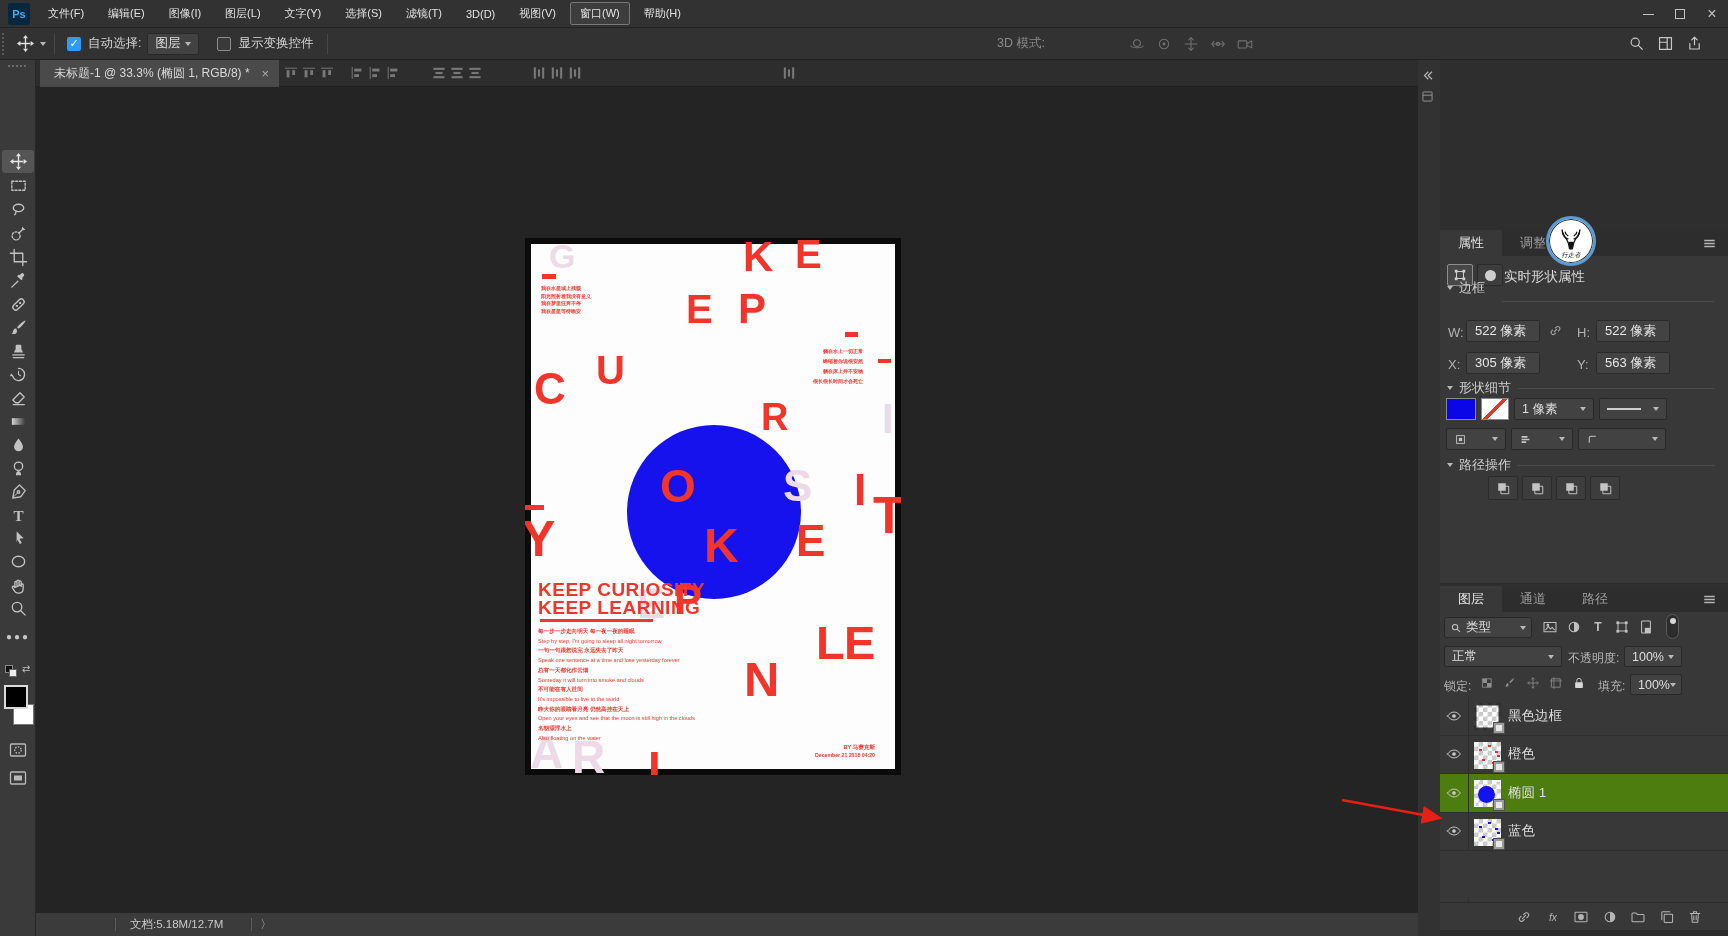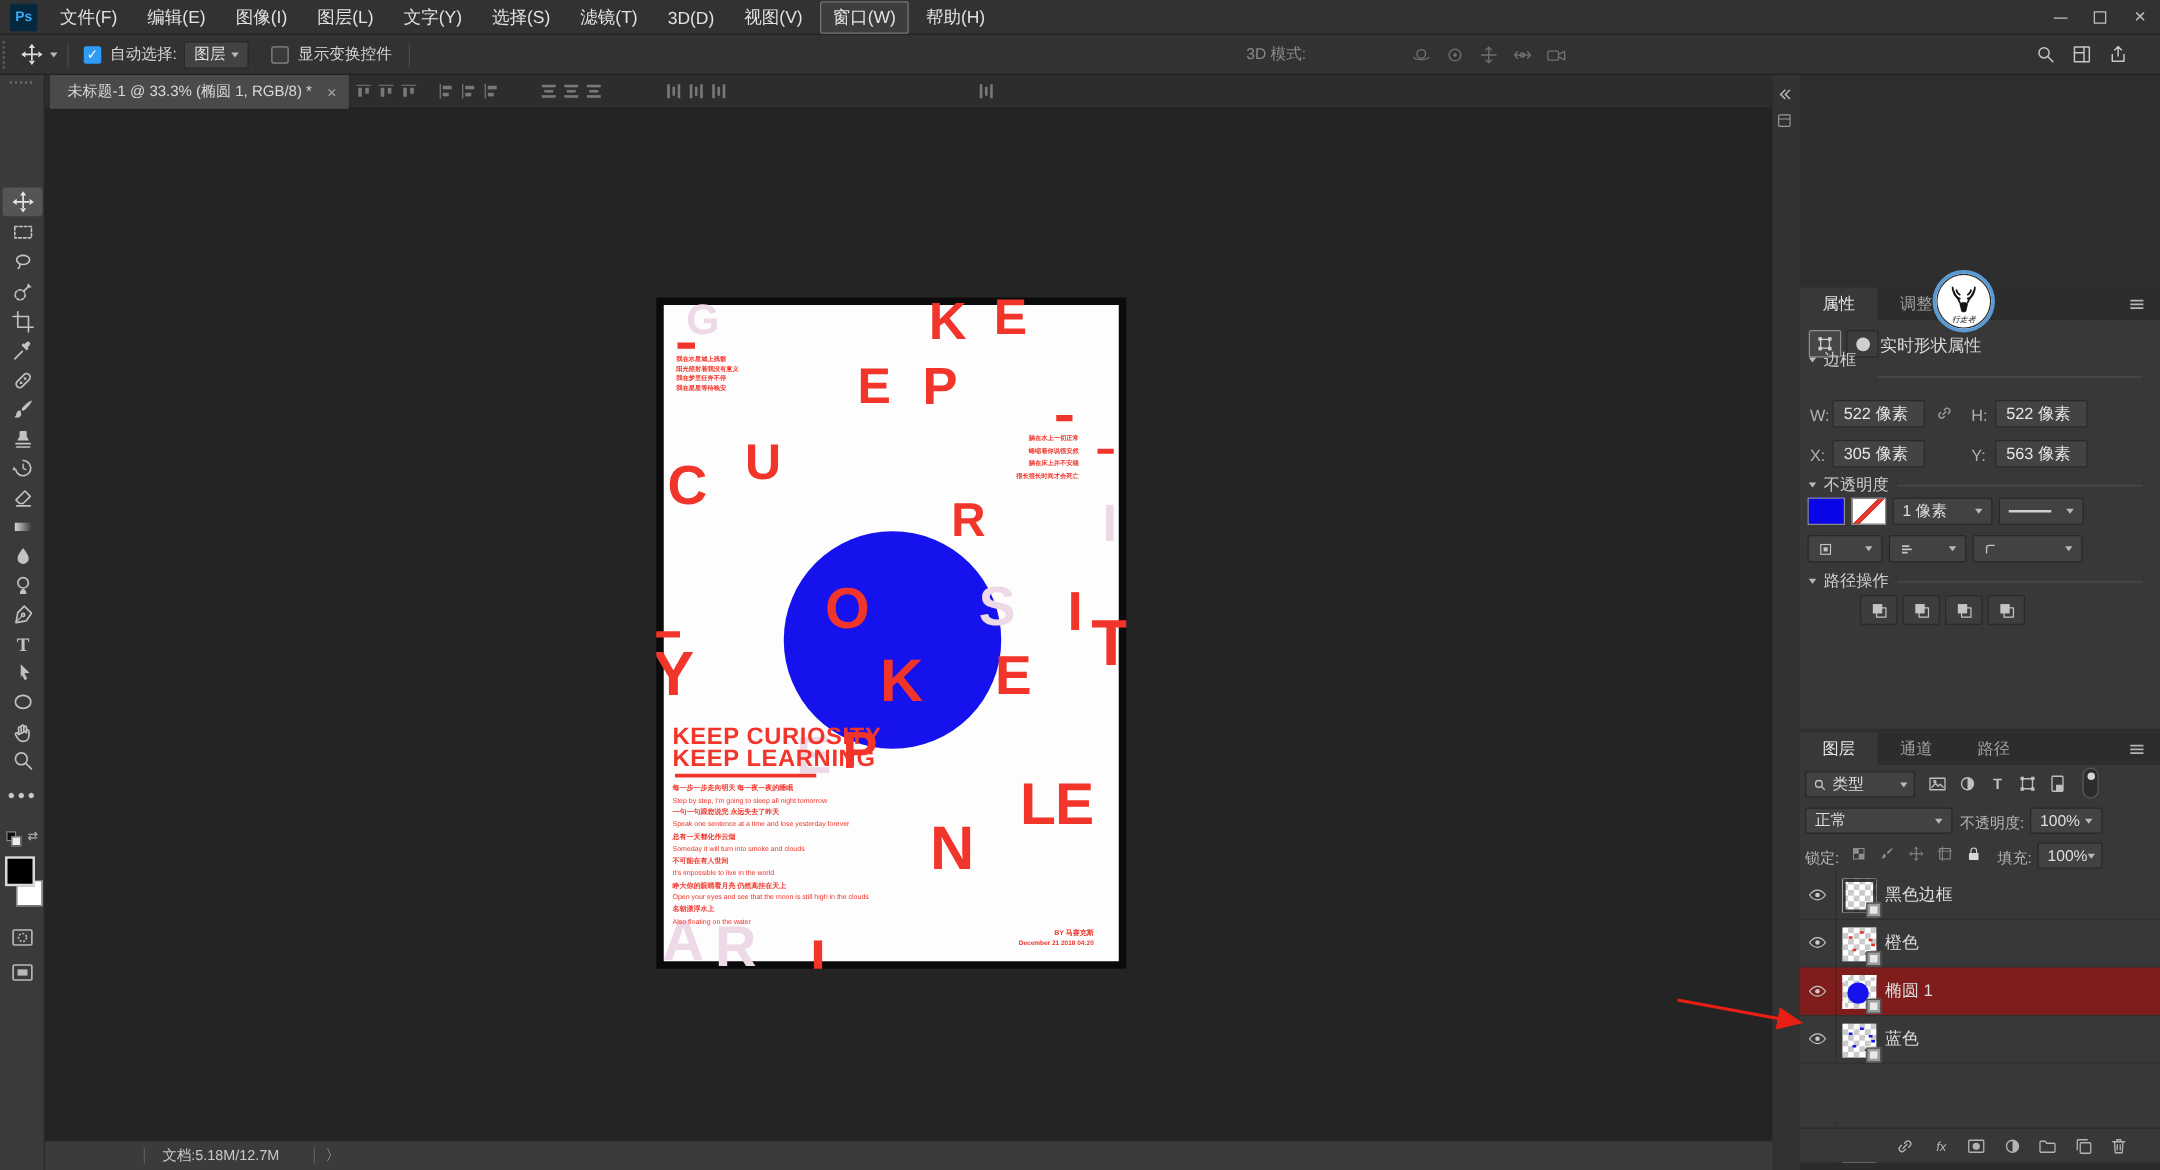--- a/index.html
+++ b/index.html
@@ -4,21 +4,21 @@
 <style>
   * { margin:0; padding:0; box-sizing:border-box; }
   html,body { width:1728px; height:936px; overflow:hidden; background:#2b2b2b;
     font-family:"Liberation Sans", sans-serif; }
   #app { position:relative; width:1728px; height:936px; background:#323232; overflow:hidden; }
   .abs { position:absolute; }
   .flex { display:flex; align-items:center; }
 
   
   #menubar { left:0; top:0; width:1728px; height:28px; background:#323232; border-bottom:1px solid #222; z-index:30; }
-  .menu-item { font-size:14px; color:#e2e2e2; padding:3px 9px; margin:0 2px; border:1px solid transparent; border-radius:2px; white-space:nowrap; }
+  .menu-item { font-size:11px; color:#e2e2e2; padding:3px 9px; margin:0 2px; border:1px solid transparent; border-radius:2px; white-space:nowrap; }
   .menu-item.boxed { border-color:#767676; background:#3d3d3d; }
   #optionsbar { left:0; top:28px; width:1728px; height:32px; background:#323232; border-bottom:1px solid #222; z-index:29; }
   .vsep { width:1px; height:20px; background:#484848; margin:0 8px; }
   .opt-label { font-size:12.5px; color:#d4d4d4; white-space:nowrap; }
   .dim { color:#8a8a8a; }
   .checkbox { width:14px; height:14px; border-radius:2px; display:flex; align-items:center; justify-content:center; font-size:11px; }
   .checkbox.on { background:#2e9bf7; color:#fff; }
   .checkbox.off { background:#3a3a3a; border:1px solid #8c8c8c; }
   .dd { background:#424242; border:1px solid #282828; border-radius:2px; color:#dedede;
         font-size:12.5px; display:flex; align-items:center; padding:0 7px; }
@@ -52,21 +52,21 @@
   .plabel { position:absolute; font-size:13px; color:#b2b2b2; }
   .pfield { position:absolute; background:#434343; border:1px solid #2a2a2a; border-radius:2px;
             color:#e6e6e6; font-size:13px; display:flex; align-items:center; padding:0 8px; }
   .minibtn { position:absolute; background:#3d3d3d; border:1px solid #2a2a2a; border-radius:2px; display:flex; align-items:center; justify-content:center; }
 
   .checker { background-color:#fff;
     background-image:linear-gradient(45deg,#c8c8c8 25%,transparent 25%,transparent 75%,#c8c8c8 75%),
                      linear-gradient(45deg,#c8c8c8 25%,transparent 25%,transparent 75%,#c8c8c8 75%);
     background-size:9px 9px; background-position:0 0,4.5px 4.5px; }
   .layer-row { position:absolute; left:1440px; width:288px; height:38.5px; background:#383838; border-bottom:1px solid #2f2f2f; }
-  .layer-row.selected { background:#7f1d1d; }
+  .layer-row.selected { background:#4d7c0f; }
   .eye-cell { position:absolute; left:0; top:0; width:29px; height:100%; border-right:1px solid #2d2d2d; display:flex; align-items:center; justify-content:center; }
   .thumb { position:absolute; left:34px; top:6px; width:27px; height:27px; }
   .lname { position:absolute; left:68px; top:50%; transform:translateY(-50%); font-size:13.5px; color:#dcdcdc; white-space:nowrap; }
   .badge { position:absolute; right:-4px; bottom:-4px; width:12px; height:12px; background:#9b9b9b; border:1px solid #4f4f4f; }
   .badge:after { content:""; position:absolute; left:2px; top:2px; width:6px; height:6px; background:#e8e8e8; }
   .corner { position:absolute; background:#fff; }
 
   
   #poster { left:525px; top:238px; width:376px; height:537px; background:#0b0b0b; overflow:hidden; z-index:5; }
   #poster-inner { position:absolute; left:6px; top:6px; width:364px; height:525px; background:#fdfdfd; }
@@ -565,21 +565,21 @@
     <div class="pfield" style="left:26px;top:122px;width:74px;height:22px;">
         <span>305 像素</span>
       </div>
     <span class="plabel" style="left:137px;top:127px;">Y:</span>
     <div class="pfield" style="left:156px;top:122px;width:74px;height:22px;">
         <span>563 像素</span>
       </div>
 
     <div class="sec-head" style="left:7px;top:149px;">
       <span class="caret" style="margin:0;"></span>
-      <span>不透明度</span>
+      <span>形状细节</span>
     </div>
     <div class="sec-line" style="left:78px;top:158px;width:196px;"></div>
 
     <div class="abs" id="fill-swatch" style="left: 6px; top: 168px; width: 30px; height: 22px; border: 1px solid rgb(138, 138, 138); background: rgb(10, 6, 232);"></div>
     <div class="abs" style="left:41px;top:168px;width:28px;height:22px;border:1px solid #8a8a8a;background:linear-gradient(135deg,#fff 44%,#e03a30 44%,#e03a30 56%,#fff 56%);"></div>
     <div class="dd abs" style="left:74px;top:168px;width:80px;height:22px;">
       <span>1 像素</span>
         <span class="caret"></span>
       </div>
     <div class="dd abs" style="left:159px;top:168px;width:68px;height:22px;">

